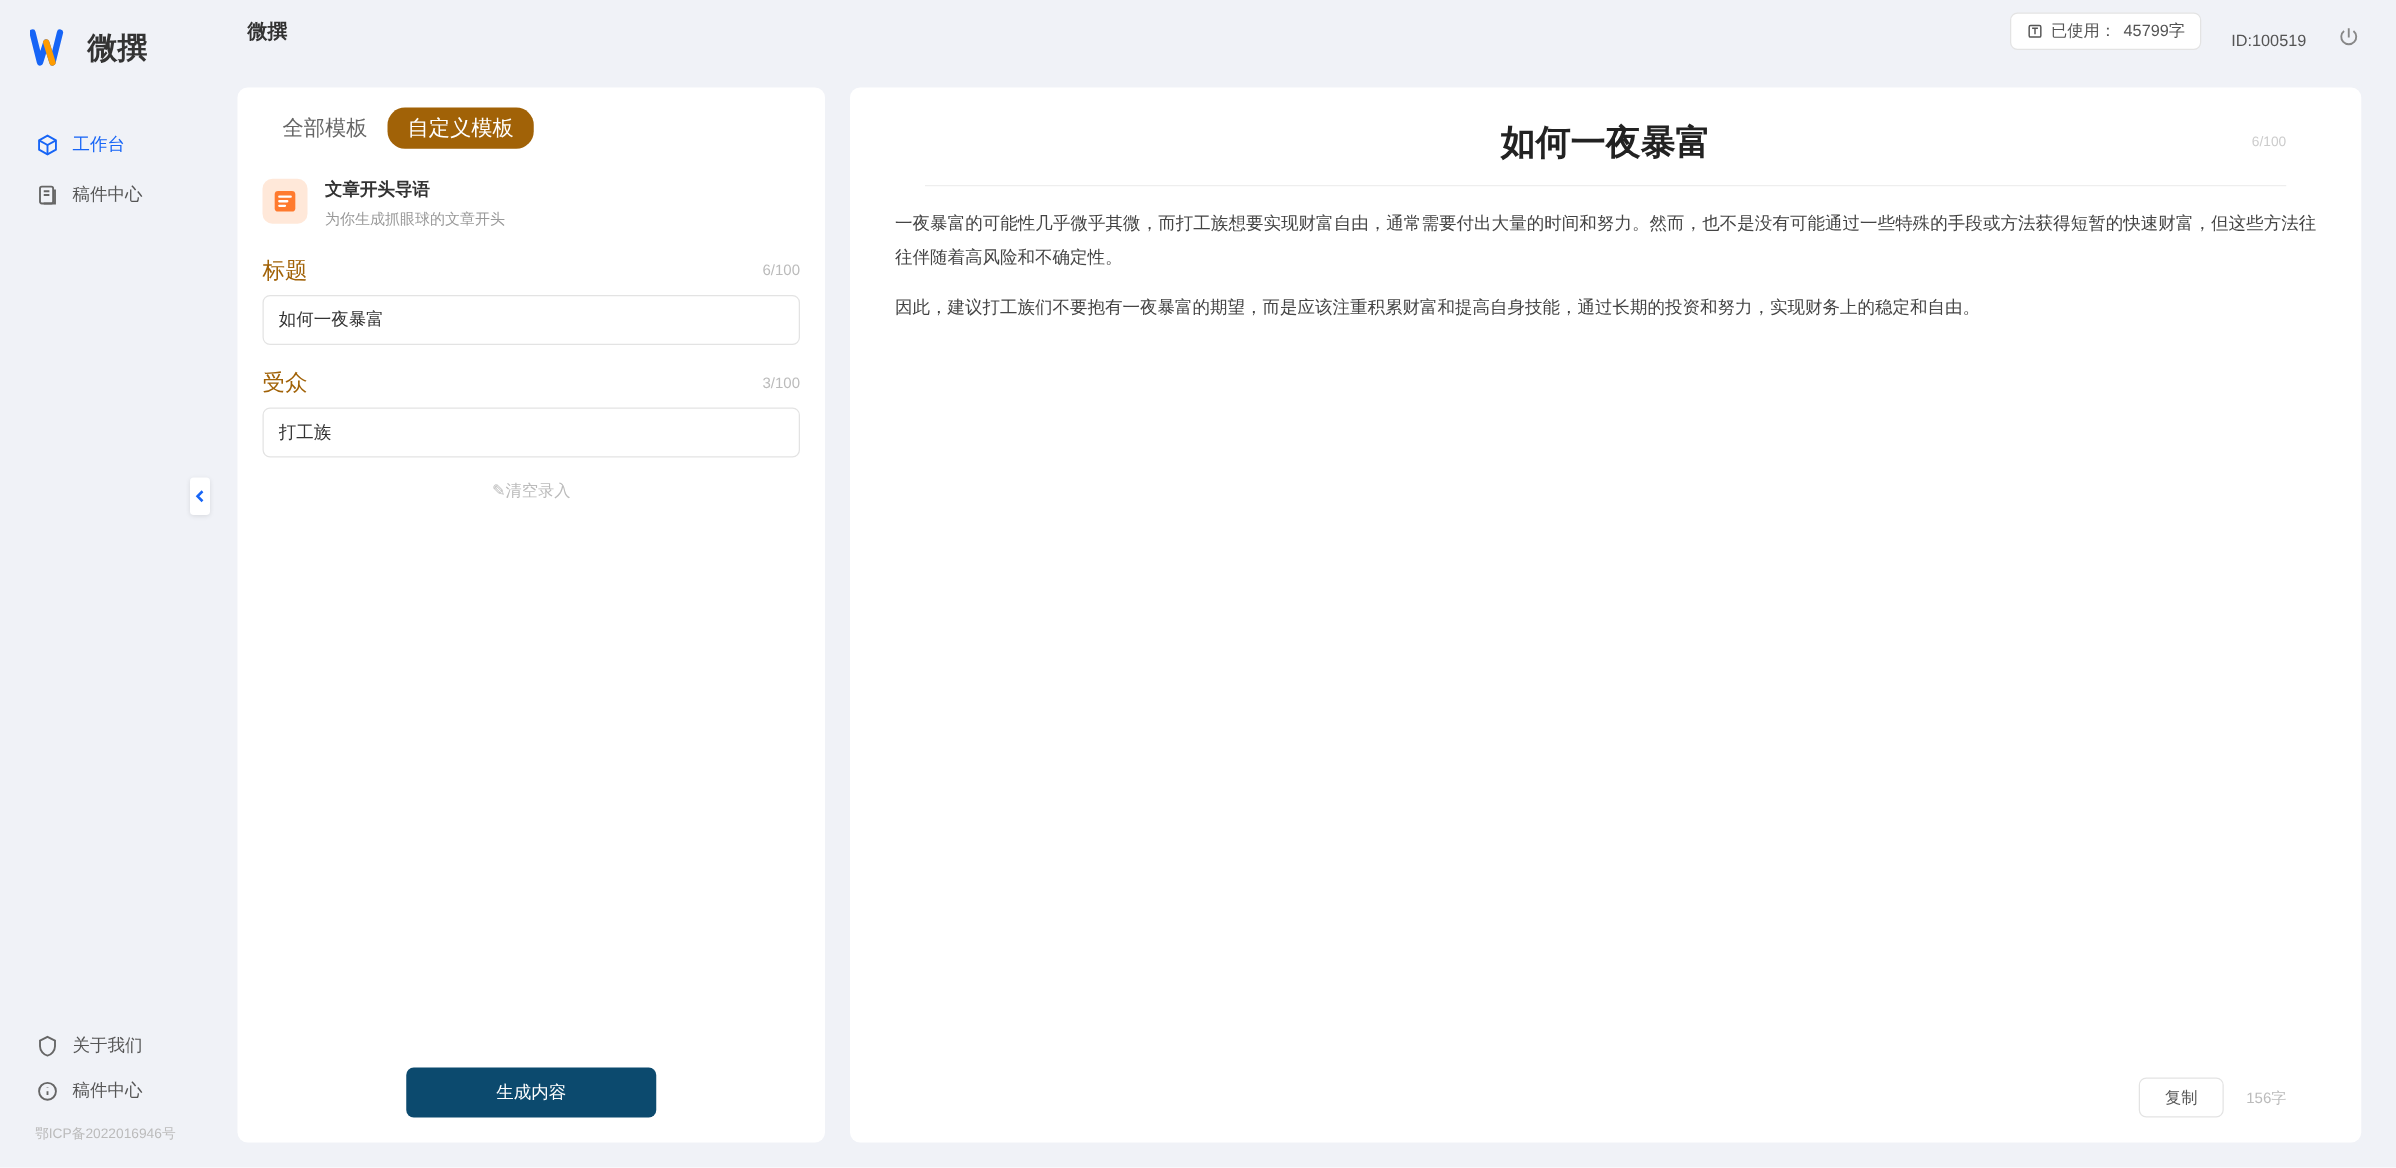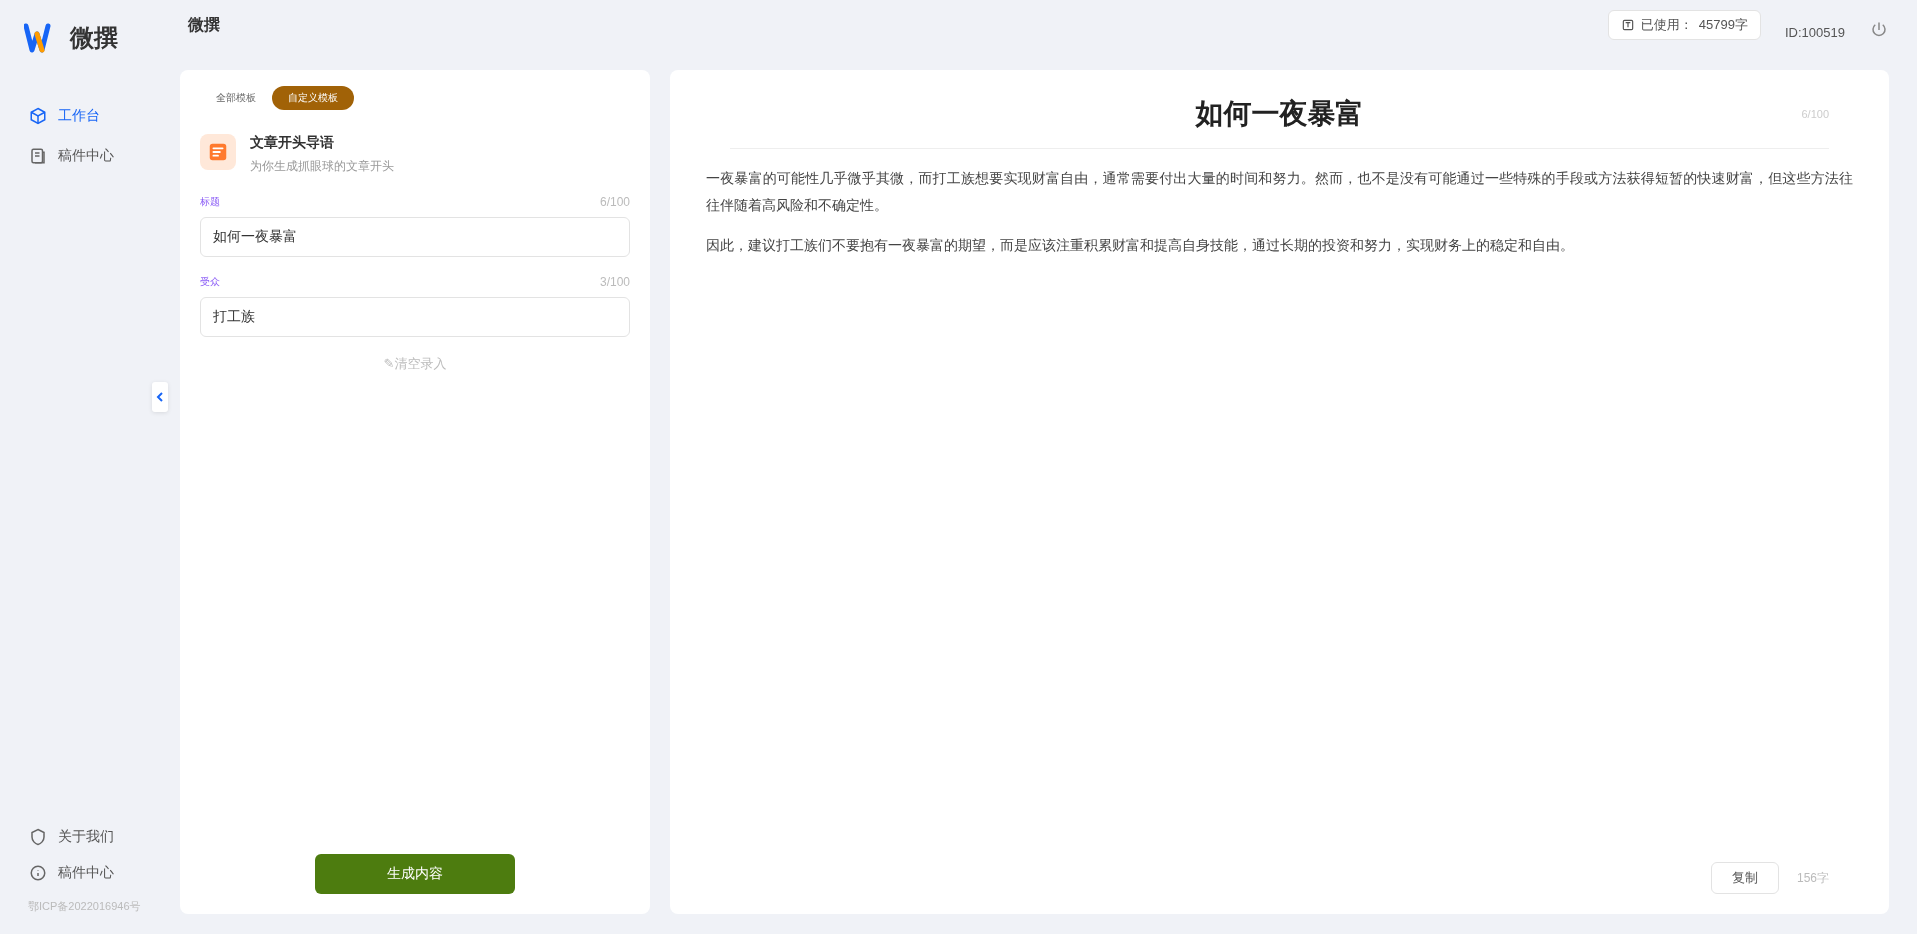--- a/index.html
+++ b/index.html
@@ -11,20 +11,21 @@
       font-family: -apple-system, BlinkMacSystemFont, "Segoe UI", "PingFang SC", "Microsoft YaHei", sans-serif;
       background: #f0f2f7;
       width: 1917px;
       height: 934px;
       overflow: hidden;
       color: #333;
     }
     .app {
       display: flex;
       height: 100%;
+      gap: 10px;
     }
     .sidebar {
       width: 160px;
       background: #f0f2f7;
       display: flex;
       flex-direction: column;
       padding: 20px 0;
       position: relative;
     }
     .logo {
@@ -172,21 +173,21 @@
       flex: 1;
     }
     .tabs {
       display: flex;
       gap: 0;
       padding: 16px 20px 12px;
     }
     .tab {
       padding: 5px 16px;
       border-radius: 14px;
-      font-size: 10px;
+      font-size: 17px;
       cursor: pointer;
       color: #666;
       text-align: center;
     }
     .tab.active {
       background: #a16207;
       color: #fff;
     }
     .template-header {
       display: flex;
@@ -221,22 +222,22 @@
     .form-group {
       margin-bottom: 18px;
     }
     .form-label-row {
       display: flex;
       justify-content: space-between;
       align-items: center;
       margin-bottom: 8px;
     }
     .form-label {
-      font-size: 10px;
-      color: #8b5cf6;
+      font-size: 18px;
+      color: #a16207;
     }
     .char-count {
       font-size: 12px;
       color: #bbb;
     }
     .form-input {
       width: 100%;
       height: 40px;
       border: 1px solid #e3e3e3;
       border-radius: 6px;
@@ -253,21 +254,21 @@
       cursor: pointer;
     }
     .generate-btn-wrap {
       padding: 16px 20px 20px;
       display: flex;
       justify-content: center;
     }
     .generate-btn {
       width: 200px;
       height: 40px;
-      background: #4d7c0f;
+      background: #0c4a6e;
       color: #fff;
       border: none;
       border-radius: 6px;
       font-size: 14px;
       cursor: pointer;
     }
     .output-header {
       padding: 28px 60px 10px;
       position: relative;
     }

